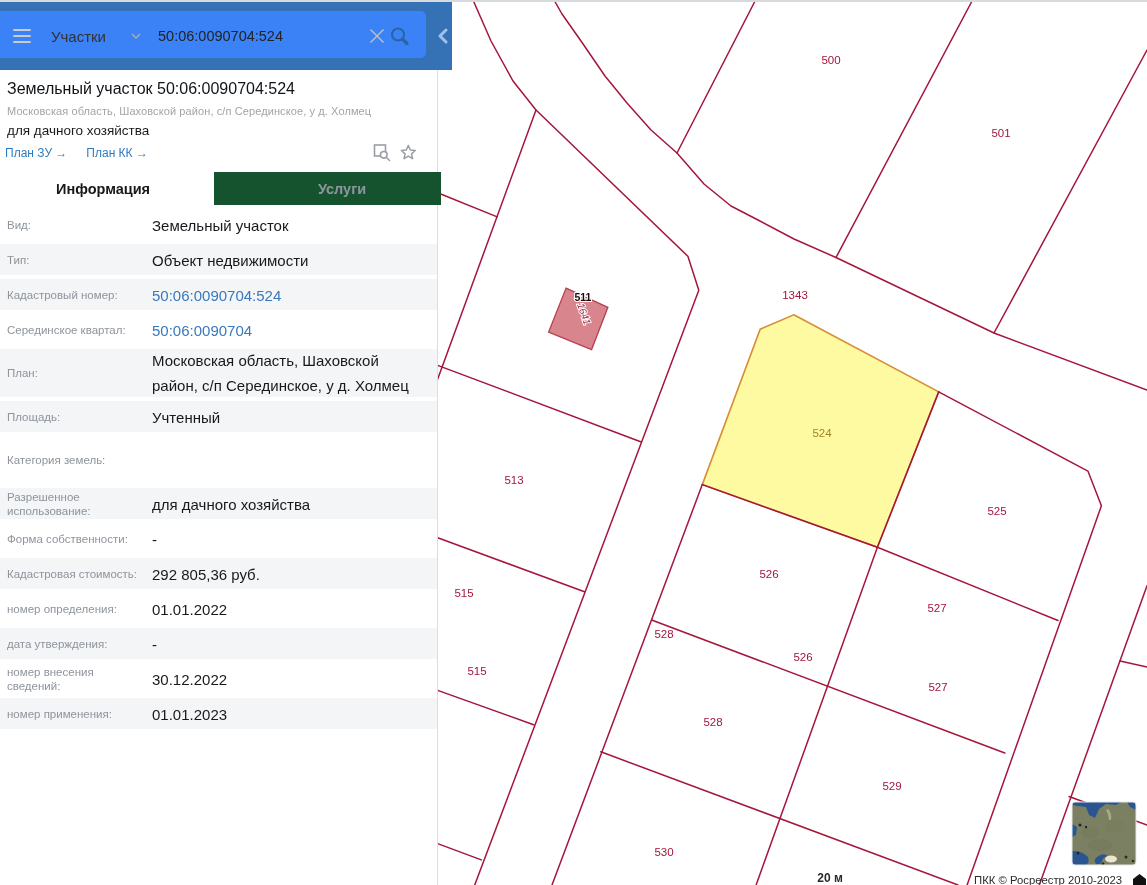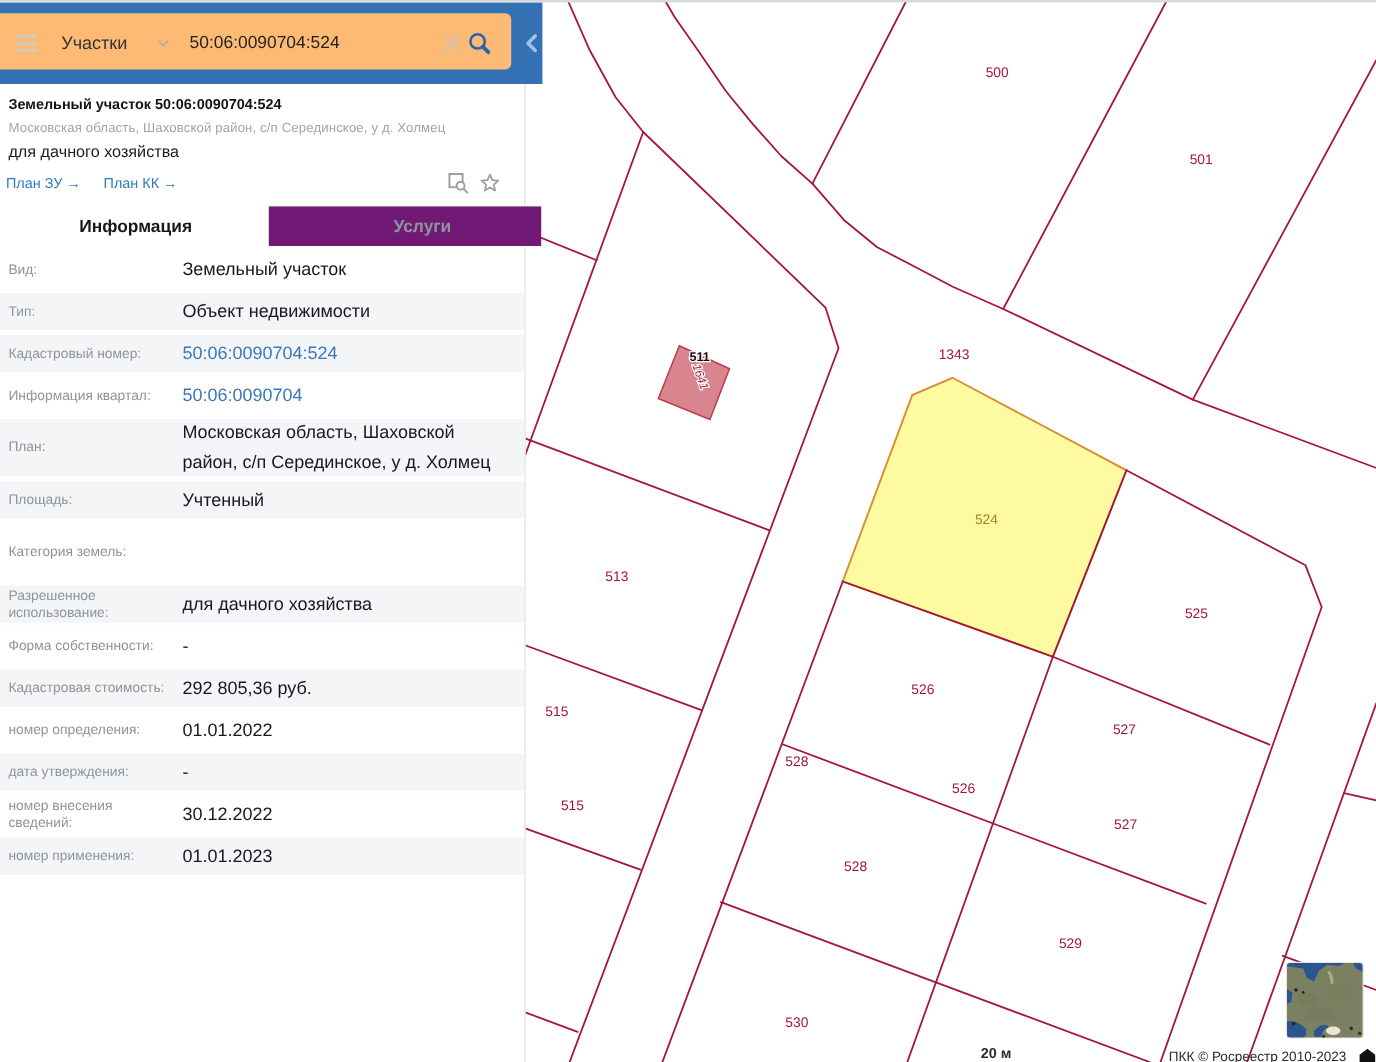--- a/index.html
+++ b/index.html
@@ -4,35 +4,35 @@
 <style>
   * { margin:0; padding:0; box-sizing:border-box; }
   html,body { width:1147px; height:885px; overflow:hidden; background:#fff;
     font-family:"Liberation Sans", sans-serif; }
   #page { position:relative; width:1147px; height:885px; }
   #map { position:absolute; left:0; top:0; }
   #topstrip { position:absolute; left:0; top:0; width:1147px; height:2px; background:#d7dadd; z-index:6; }
   #panel { position:absolute; left:0; top:70px; width:438px; height:815px;
     background:#fff; border-right:1px solid #dcdfe2; z-index:4; }
   #bluebar { position:absolute; left:0; top:2px; width:452px; height:68px; background:#3471b5; z-index:5; }
-  #searchbox { position:absolute; left:0; top:9px; width:426px; height:47px; background:#fdba74; border-radius:0 5px 5px 0; }
+  #searchbox { position:absolute; left:0; top:9px; width:426px; height:47px; background:#3b82f6; border-radius:0 5px 5px 0; }
   .sb-burger { position:absolute; left:13px; top:18px; width:18px; }
   .sb-burger div { height:2px; background:#c9cdd1; margin-bottom:4px; border-radius:1px;}
   #sb-cat { position:absolute; left:51px; top:17px; font-size:15px; color:#333; }
   #sb-query { position:absolute; left:158px; top:17px; font-size:14.5px; color:#222; }
   #title-block { position:absolute; left:0; top:70px; width:437px; z-index:5; }
-  #title { margin:10px 7px 0 7px; font-size:12px; font-weight:bold; color:#101418; }
+  #title { margin:10px 7px 0 7px; font-size:16px; font-weight:normal; color:#101418; }
   #addr { margin:7px 7px 0 7px; font-size:11px; color:#a1a4a8; letter-spacing:0.1px; }
   #usage { margin:6px 7px 0 7px; font-size:13.5px; color:#1a1c1f; }
   #links { position:absolute; left:5px; top:76px; font-size:12px; color:#2e7cc0; }
   #links span.gap { display:inline-block; width:19px; }
-  #tabs { position:absolute; left:14px; top:102px; width:437px; height:33px; display:flex; z-index:5;}
+  #tabs { position:absolute; left:4px; top:102px; width:437px; height:33px; display:flex; z-index:5;}
   #tab1 { width:210px; background:#fff; font-weight:bold; color:#16181b; font-size:14.5px;
      display:flex; align-items:center; justify-content:center; padding-right:12px; }
-  #tab2 { width:227px; background:#701a75; color:#8f959e; font-size:14.5px; font-weight:bold;
+  #tab2 { width:227px; background:#14532d; color:#8f959e; font-size:14.5px; font-weight:bold;
      display:flex; align-items:center; justify-content:center; padding-left:29px; }
   #rows { position:absolute; left:0; top:207px; width:437px; z-index:5; }
   .row { position:relative; width:437px; }
   .row.g { background:#f3f5f7; border-top:2px solid #fff; border-bottom:2px solid #fff; }
   .row .lab { position:absolute; left:7px; top:50%; transform:translateY(-50%); font-size:11.5px; color:#8e949c; width:140px; line-height:14px;}
   .row .val { position:absolute; left:152px; top:50%; transform:translateY(-50%); font-size:15px; color:#17191d; width:258px; line-height:25px;}
   .row .val.link { color:#3879bc; }
   .h35 { height:35px; }
   .h52 { height:52px; }
 </style>
@@ -173,21 +173,21 @@
       </div>
   <div class="row g h35">
         <div class="lab">Тип:</div>
         <div class="val">Объект недвижимости</div>
       </div>
   <div class="row g h35">
         <div class="lab">Кадастровый номер:</div>
         <div class="val link">50:06:0090704:524</div>
       </div>
   <div class="row h35">
-        <div class="lab">Информация квартал:</div>
+        <div class="lab">Серединское квартал:</div>
         <div class="val link">50:06:0090704</div>
       </div>
   <div class="row g h52">
         <div class="lab">План:</div>
         <div class="val">Московская область, Шаховской район, с/п Серединское, у д. Холмец</div>
       </div>
   <div class="row g h35">
         <div class="lab">Площадь:</div>
         <div class="val">Учтенный</div>
       </div>

